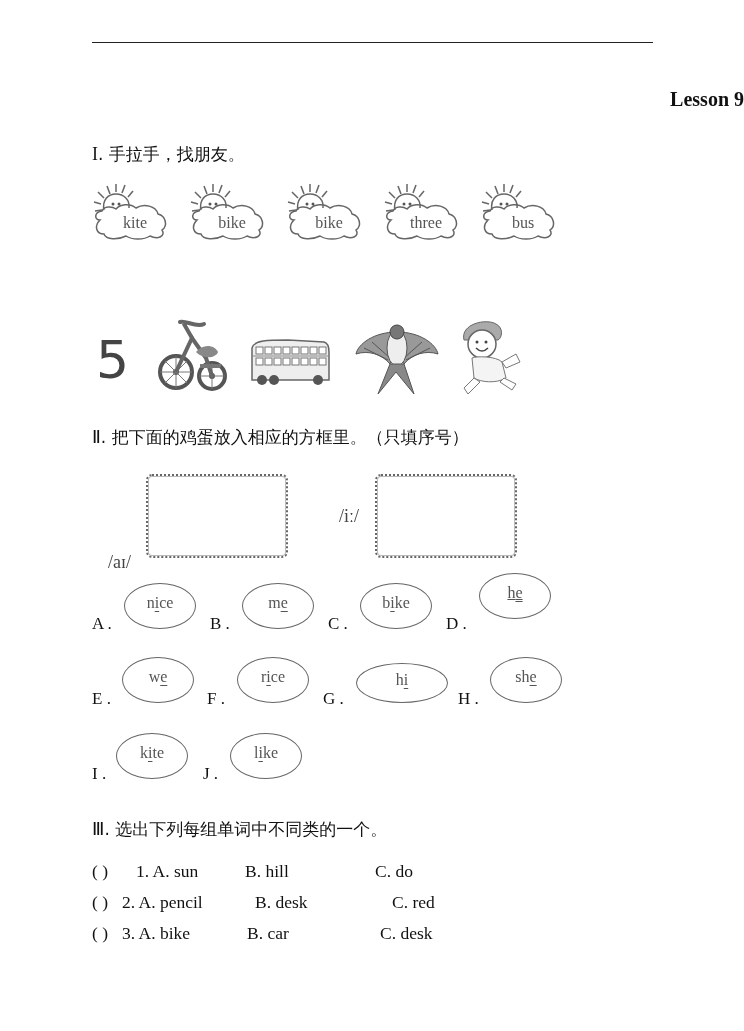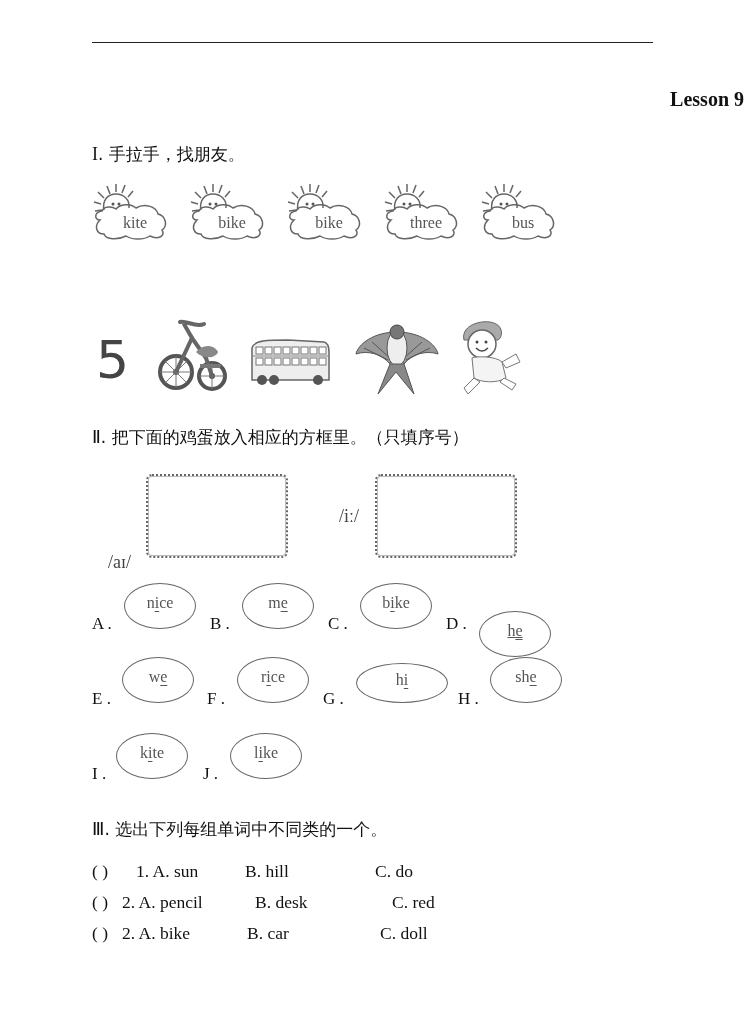--- a/index.html
+++ b/index.html
@@ -228,21 +228,21 @@
 <div class="abs dbox" style="left:375px;top:474px;width:138px;height:80px;"></div>
 
 <div id="options">
     <div class="abs opt-label" style="left: 92px; top: 614px;">A .</div>
     <div class="abs egg" style="left: 124px; top: 583px; width: 72px; height: 46px; line-height: 38px;"><span>n</span><u>i</u><span>ce</span></div>
     <div class="abs opt-label" style="left: 210px; top: 614px;">B .</div>
     <div class="abs egg" style="left: 242px; top: 583px; width: 72px; height: 46px; line-height: 38px;"><span>m</span><u>e</u><span></span></div>
     <div class="abs opt-label" style="left: 328px; top: 614px;">C .</div>
     <div class="abs egg" style="left: 360px; top: 583px; width: 72px; height: 46px; line-height: 38px;"><span>b</span><u>i</u><span>ke</span></div>
     <div class="abs opt-label" style="left: 446px; top: 614px;">D .</div>
-    <div class="abs egg" style="left: 479px; top: 611px; width: 72px; height: 46px; line-height: 38px; text-decoration: underline;"><span>h</span><u>e</u><span></span></div>
+    <div class="abs egg" style="left: 479px; top: 573px; width: 72px; height: 46px; line-height: 38px; text-decoration: underline;"><span>h</span><u>e</u><span></span></div>
     <div class="abs opt-label" style="left: 92px; top: 689px;">E .</div>
     <div class="abs egg" style="left: 122px; top: 657px; width: 72px; height: 46px; line-height: 38px;"><span>w</span><u>e</u><span></span></div>
     <div class="abs opt-label" style="left: 207px; top: 689px;">F .</div>
     <div class="abs egg" style="left: 237px; top: 657px; width: 72px; height: 46px; line-height: 38px;"><span>r</span><u>i</u><span>ce</span></div>
     <div class="abs opt-label" style="left: 323px; top: 689px;">G .</div>
     <div class="abs egg" style="left: 356px; top: 663px; width: 92px; height: 40px; line-height: 32px;"><span>h</span><u>i</u><span></span></div>
     <div class="abs opt-label" style="left: 458px; top: 689px;">H .</div>
     <div class="abs egg" style="left: 490px; top: 657px; width: 72px; height: 46px; line-height: 38px; text-align: center;"><span>sh</span><u>e</u><span></span></div>
     <div class="abs opt-label" style="left: 92px; top: 764px;">I .</div>
     <div class="abs egg" style="left: 116px; top: 733px; width: 72px; height: 46px; line-height: 38px;"><span>k</span><u>i</u><span>te</span></div>
@@ -262,17 +262,17 @@
       <span class="abs q" style="left:375px;top:861px;">C. do</span>
     </div>
     <div>
       <span class="abs q" style="left:92px;top:892px;">(    )</span>
       <span class="abs q" style="left:122px;top:892px;">2. A. pencil</span>
       <span class="abs q" style="left:255px;top:892px;">B. desk</span>
       <span class="abs q" style="left:392px;top:892px;">C. red</span>
     </div>
     <div>
       <span class="abs q" style="left:92px;top:923px;">(    )</span>
-      <span class="abs q" style="left:122px;top:923px;">2. A. bike</span>
+      <span class="abs q" style="left:122px;top:923px;">3. A. bike</span>
       <span class="abs q" style="left:247px;top:923px;">B. car</span>
-      <span class="abs q" style="left:380px;top:923px;">C. doll</span>
+      <span class="abs q" style="left:380px;top:923px;">C. desk</span>
     </div>
   </div>
 
 </body></html>

